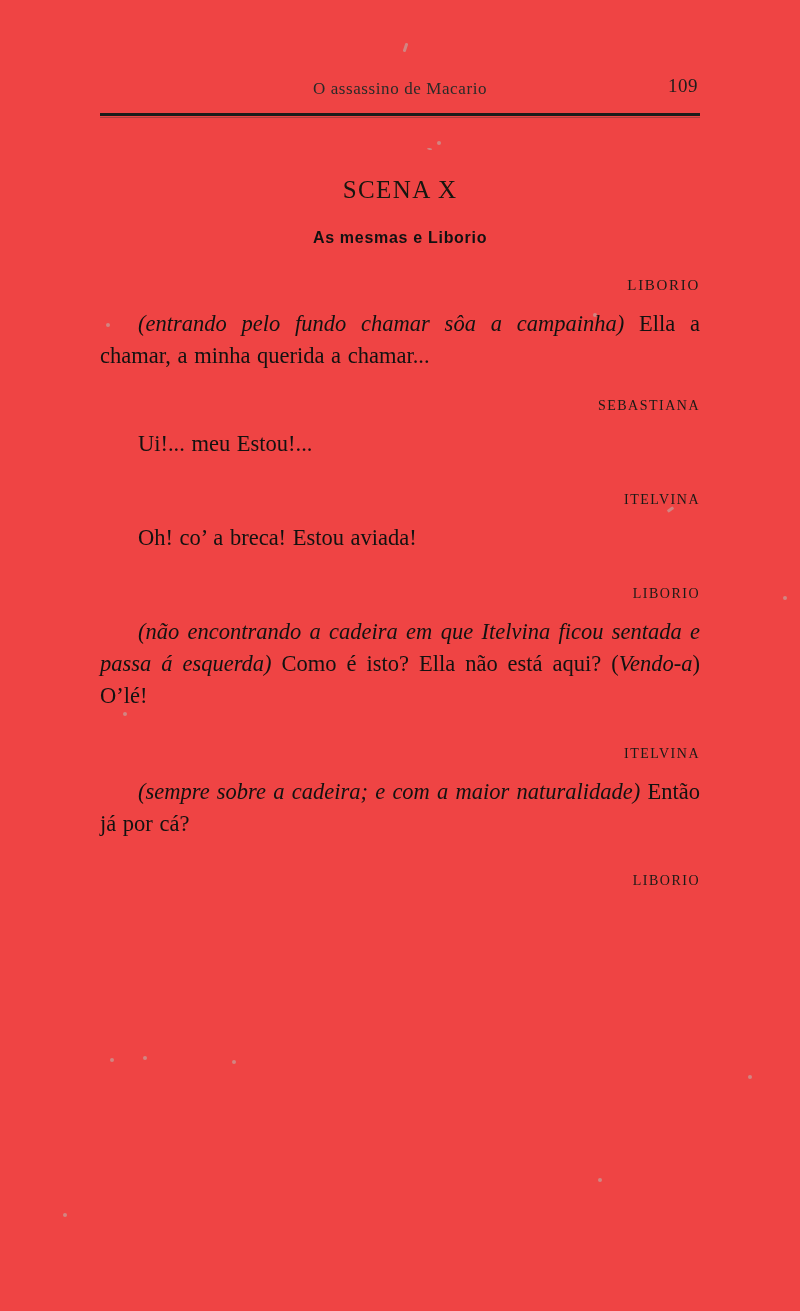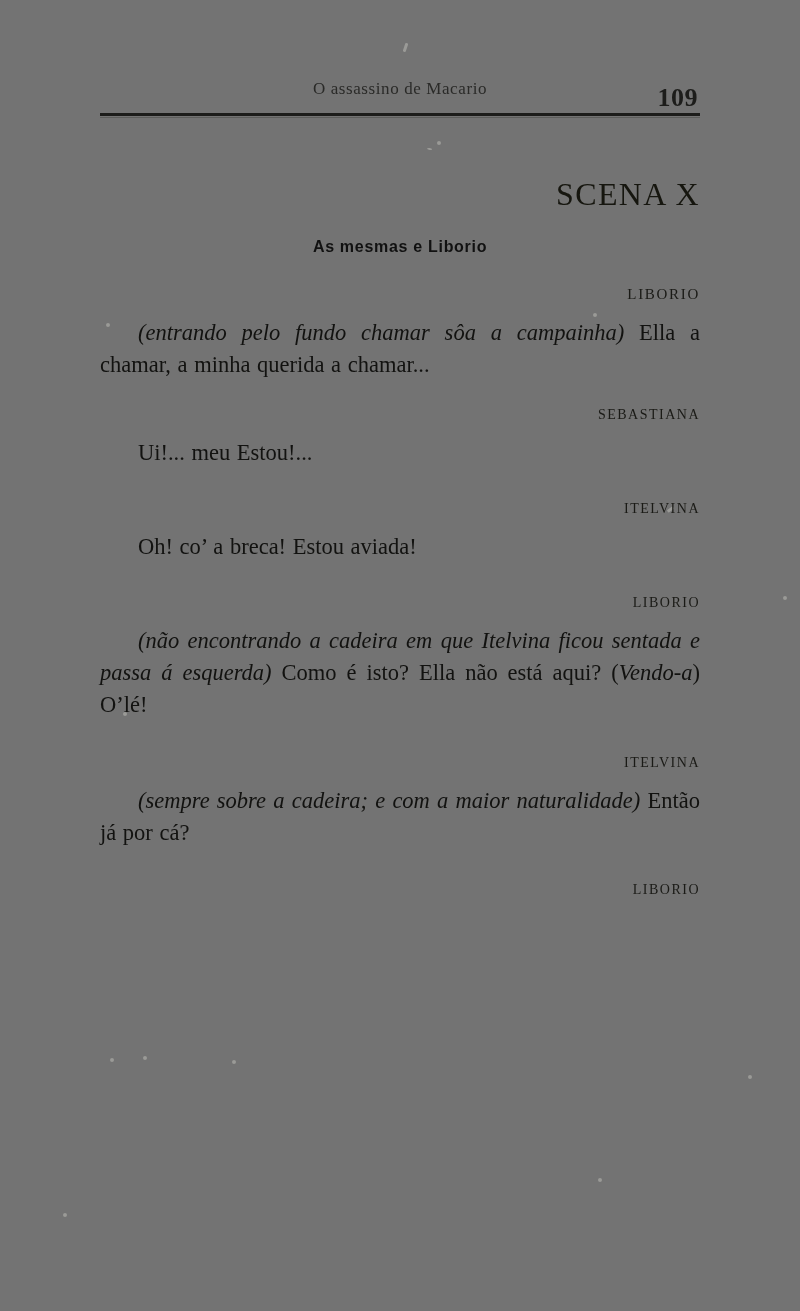--- a/index.html
+++ b/index.html
@@ -14,21 +14,21 @@
     font-family: "Liberation Serif", serif;
     color: #141414;
     overflow: hidden;
   }
 
   .page {
     position: absolute;
     left: 0; top: 0;
     width: 800px;
     height: 1311px;
-    background: #737373;
+    background: #ef4444;
   }
 
   
   .speck {
     position: absolute;
     background: #b9b9b4;
     border-radius: 50%;
     opacity: .55;
   }
 
@@ -51,44 +51,43 @@
     text-align: center;
     font-family: "Liberation Serif", serif;
     font-size: 17px;
     letter-spacing: .6px;
     color: #2a2a28;
   }
   .runhead-page {
     position: absolute;
     right: 2px;
     top: 0px;
-    font-size: 26px;
-    font-weight: bold;
+    font-size: 19px;
+    font-weight: normal;
     color: #1d1d1b;
     letter-spacing: .5px;
-    margin-top: 8px;
   }
   .rule {
     margin-top: 4px;
     height: 3px;
     background: #1c1c1a;
     width: 600px;
   }
   .rule-thin {
     margin-top: 1px;
     height: 1px;
     background: #34342f;
     width: 600px;
     opacity: .35;
   }
 
   
   .scene-title {
-    text-align: right;
-    font-size: 32px;
+    text-align: center;
+    font-size: 25px;
     letter-spacing: 1.4px;
     margin-top: 58px;
     color: #16160f;
   }
   .scene-sub {
     text-align: center;
     font-family: "Liberation Sans", sans-serif;
     font-size: 16px;
     font-weight: bold;
     letter-spacing: .7px;

